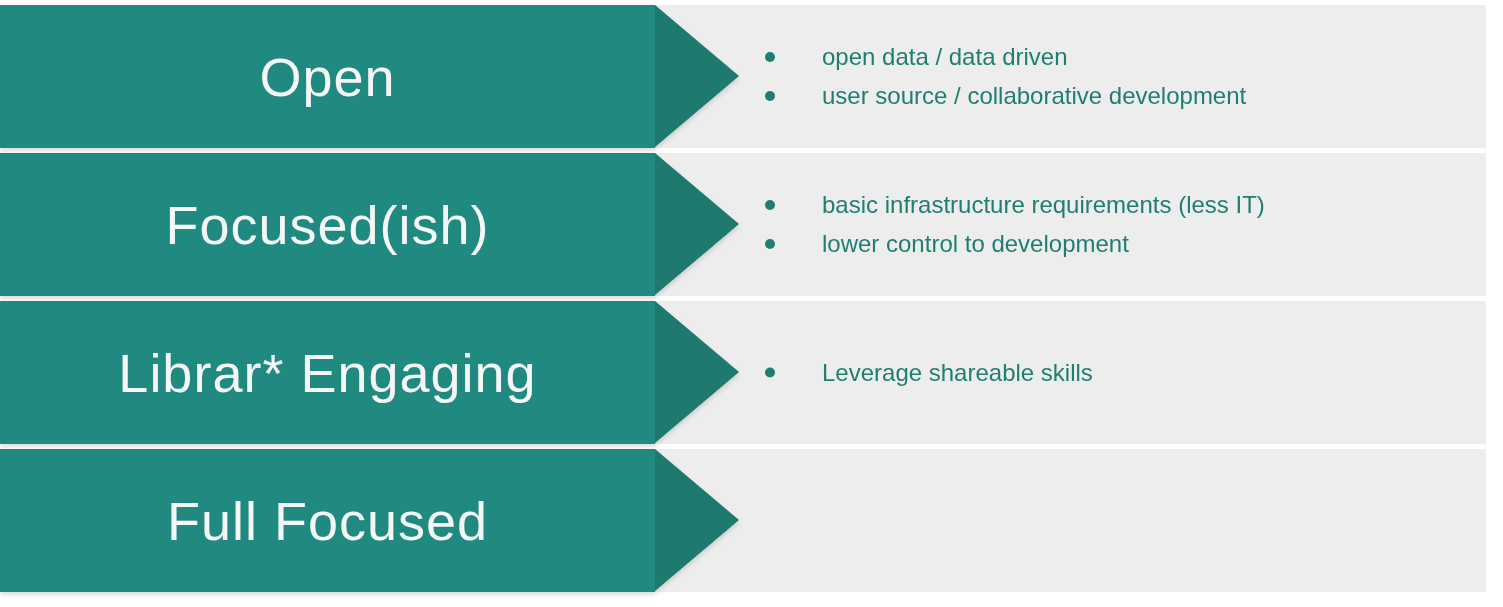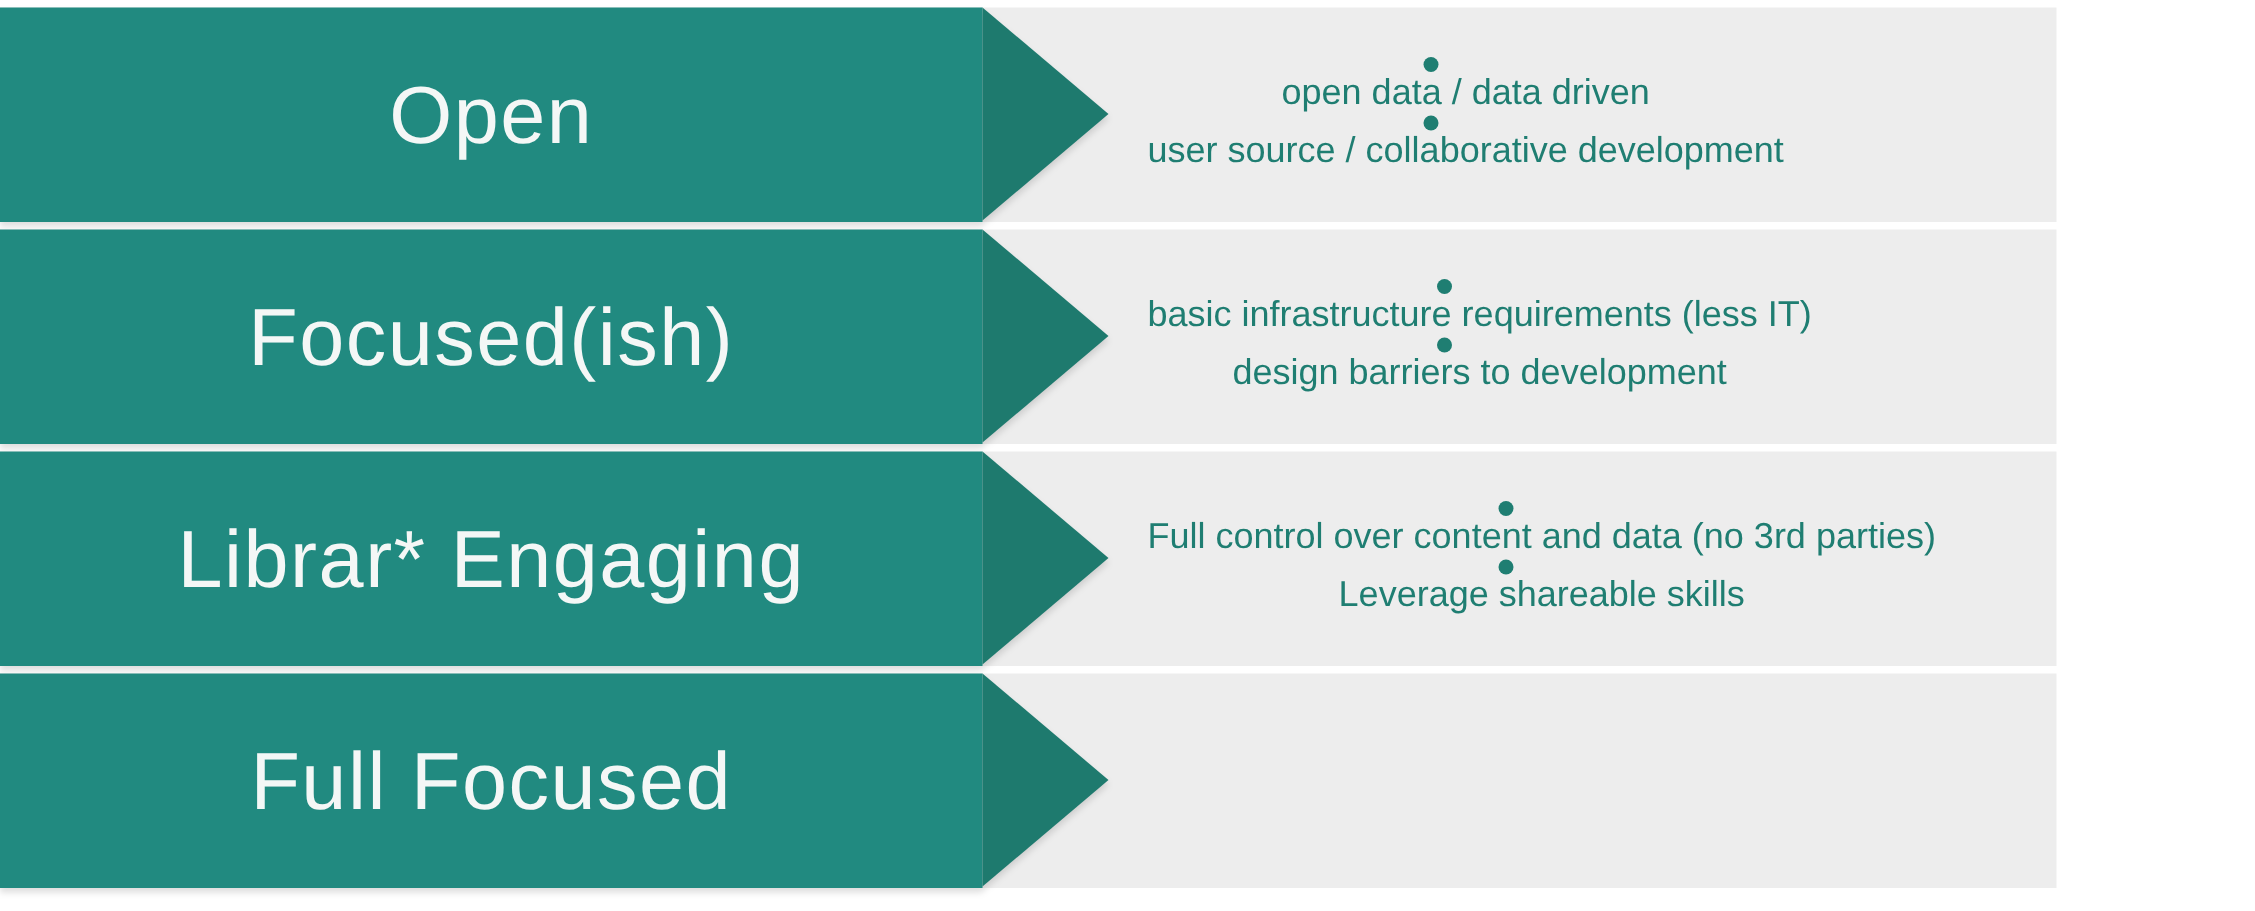--- a/index.html
+++ b/index.html
@@ -12,21 +12,21 @@
   }
   * { box-sizing: border-box; }
   html, body {
     margin: 0;
     padding: 0;
     background: var(--page-color);
     font-family: "Liberation Sans", sans-serif;
   }
   .slide {
     position: relative;
-    width: 1371px;
+    width: 1486px;
     height: 607px;
     background: var(--page-color);
     padding-top: 5px;
     overflow: hidden;
   }
   .row {
     position: relative;
     width: 1492px;
     height: 143px;
     margin-bottom: 5px;
@@ -74,21 +74,20 @@
     top: 50%;
     transform: translateY(-50%);
     list-style: none;
     margin: 0;
     padding: 0;
   }
   .bullet-item {
     display: flex;
     align-items: center;
     height: 39px;
-    flex-direction: column;
   }
   .dot {
     flex: none;
     width: 10px;
     height: 10px;
     border-radius: 50%;
     background: var(--bullet-color);
     margin-right: 47px;
   }
   .bullet-text {
@@ -128,37 +127,33 @@
       </div>
       <div class="arrow-head"></div>
     </div>
     <ul class="bullets">
       <li class="bullet-item">
         <span class="dot"></span>
         <span class="bullet-text">basic infrastructure requirements (less IT)</span>
       </li>
       <li class="bullet-item">
         <span class="dot"></span>
-        <span class="bullet-text">design barriers to development</span>
+        <span class="bullet-text">lower control to development</span>
       </li>
     </ul>
   </section>
 
   <section class="row">
     <div class="arrow">
       <div class="arrow-body">
         <span class="arrow-label">Librar* Engaging</span>
       </div>
       <div class="arrow-head"></div>
     </div>
     <ul class="bullets">
-      <li class="bullet-item">
-        <span class="dot"></span>
-        <span class="bullet-text">Full control over content and data (no 3rd parties)</span>
-      </li>
       <li class="bullet-item">
         <span class="dot"></span>
         <span class="bullet-text">Leverage shareable skills</span>
       </li>
     </ul>
   </section>
 
   <section class="row">
     <div class="arrow">
       <div class="arrow-body">

